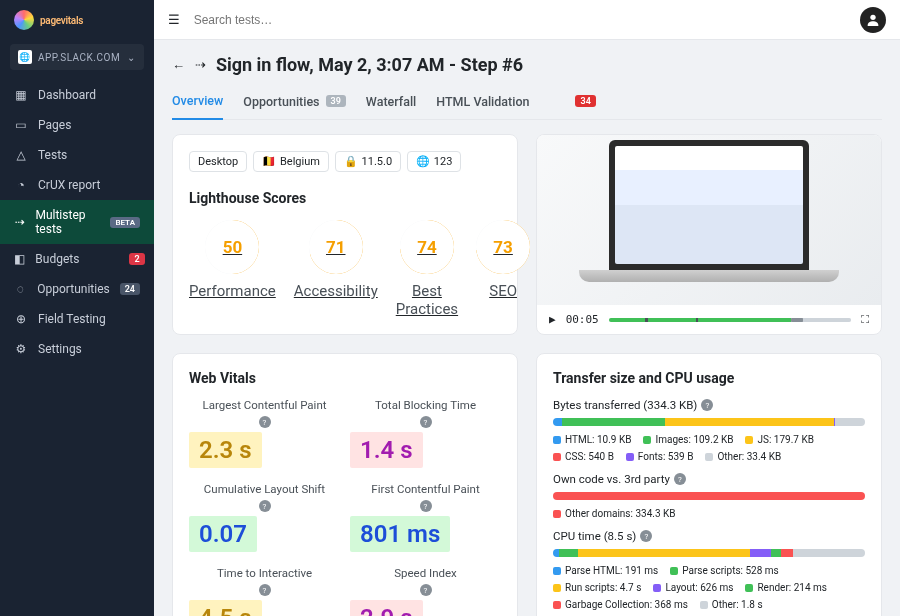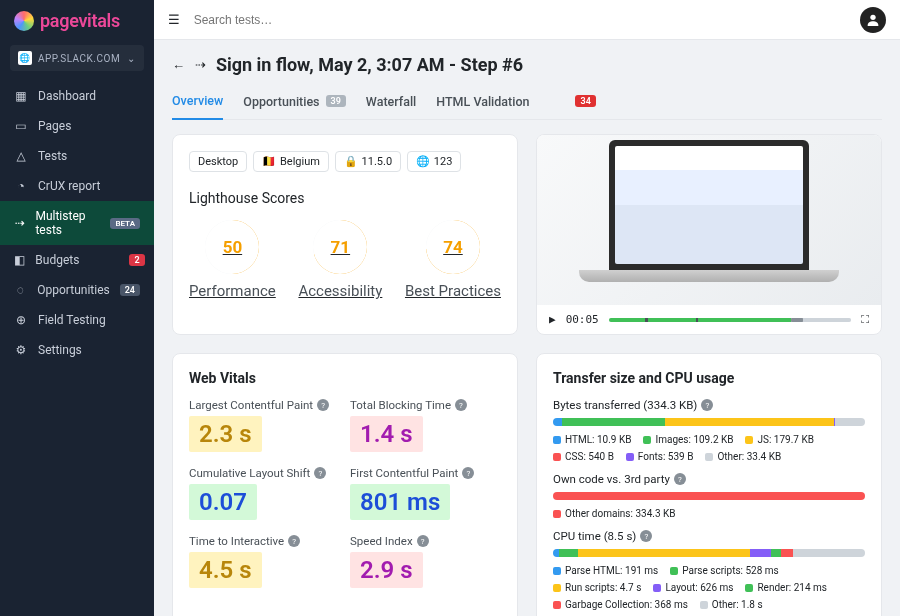--- a/index.html
+++ b/index.html
@@ -1,21 +1,21 @@
 <!DOCTYPE html>
 <html><head>
 <meta charset="utf-8">
 <style>
 * { box-sizing: border-box; margin: 0; padding: 0; }
 body { font-family: -apple-system, BlinkMacSystemFont, "Segoe UI", Roboto, sans-serif; background: #f0f2f5; color: #212529; font-size: 13px; width: 900px; height: 616px; overflow: hidden; }
 .app { display: flex; height: 616px; }
 .sidebar { width: 154px; background: #1a2332; color: #c8ced9; flex-shrink: 0; display: flex; flex-direction: column; }
 .logo { display: flex; align-items: center; padding: 10px 14px; gap: 6px; }
 .logo-icon { width: 20px; height: 20px; border-radius: 50%; background: conic-gradient(#ff6b6b, #ffd93d, #6bcf7f, #4d96ff, #c084fc, #ff6b6b); }
-.logo-text { color: #ec4899; font-weight: 600; font-size: 18px; letter-spacing: -0.3px; }
+.logo-text { color: #fdba74; font-weight: 600; font-size: 10px; letter-spacing: -0.3px; }
 .site-sel { margin: 4px 10px 10px; padding: 6px 8px; background: rgba(255,255,255,0.05); border-radius: 4px; display: flex; align-items: center; gap: 6px; font-size: 10px; color: #aab3c4; letter-spacing: 0.5px; cursor: pointer; }
 .site-fav { width: 14px; height: 14px; background: #fff; border-radius: 2px; display: flex; align-items: center; justify-content: center; font-size: 9px; }
 .nav { list-style: none; }
 .nav li { padding: 8px 14px; display: flex; align-items: center; gap: 10px; font-size: 12px; cursor: pointer; }
 .nav li.active { background: #0d4a3a; color: #fff; }
 .nav .ic { width: 14px; display: inline-flex; justify-content: center; }
 .badge { background: #495568; color: #fff; border-radius: 3px; padding: 1px 5px; font-size: 9px; font-weight: 600; }
 .badge.red { background: #dc3545; margin-left: 40px; }
 .badge.beta { background: #5a6a85; font-size: 8px; }
 .main { flex: 1; display: flex; flex-direction: column; overflow: hidden; }
@@ -28,40 +28,40 @@
 .page-head { display: flex; align-items: center; gap: 10px; margin-bottom: 12px; }
 .page-title { font-size: 18px; font-weight: 700; }
 .tabs { display: flex; gap: 20px; border-bottom: 1px solid #e5e7eb; margin-bottom: 14px; }
 .tab { padding: 6px 0 10px; font-size: 12.5px; font-weight: 500; color: #495057; cursor: pointer; display: flex; align-items: center; gap: 6px; }
 .tab.active { color: #228be6; border-bottom: 2px solid #228be6; margin-bottom: -1px; }
 .tab .badge { background: #adb5bd; }
 .tab .badge.red { background: #e03131; }
 .grid { display: grid; grid-template-columns: 346px 346px; gap: 18px; }
 .card { background: #fff; border: 1px solid #e5e7eb; border-radius: 8px; padding: 16px; }
 .card h3 { font-size: 14px; font-weight: 700; margin-bottom: 12px; }
-.card h4 { font-size: 14px; font-weight: 400; margin: 18px 0 14px; }
+.card h4 { font-size: 14px; font-weight: 700; margin: 18px 0 14px; }
 .chips { display: flex; gap: 6px; flex-wrap: wrap; }
 .chip { border: 1px solid #dee2e6; border-radius: 4px; padding: 3px 8px; font-size: 11px; display: flex; align-items: center; gap: 4px; }
 .scores { display: flex; gap: 18px; justify-content: space-between; text-decoration: underline; }
 .score { text-align: center; }
 .ring { width: 54px; height: 54px; border-radius: 50%; display: flex; align-items: center; justify-content: center; font-size: 17px; font-weight: 700; margin: 0 auto 8px; position: relative; }
 .ring::before { content: ""; position: absolute; inset: 0; border-radius: 50%; background: #fff; }
 .ring span { position: relative; z-index: 1; }
 .score-label { font-size: 15px; color: #495057; }
 .video-card { padding: 0; overflow: hidden; display: flex; flex-direction: column; }
 .video-ph { flex: 1; background: linear-gradient(135deg, #f8f9fa, #e9ecef); display: flex; align-items: center; justify-content: center; min-height: 170px; }
 .laptop { width: 260px; height: 160px; position: relative; }
 .laptop-screen { width: 200px; height: 130px; background: #2b2b2b; border-radius: 6px 6px 0 0; margin: 0 auto; padding: 6px; }
 .laptop-inner { background: #fff; width: 100%; height: 100%; border-radius: 2px; padding: 4px; }
 .laptop-base { width: 260px; height: 12px; background: linear-gradient(#d0d0d0, #b0b0b0); border-radius: 0 0 10px 10px; }
 .video-ctrl { display: flex; align-items: center; gap: 10px; padding: 8px 12px; font-family: monospace; font-size: 11px; }
 .prog { flex: 1; height: 4px; background: #e5e7eb; border-radius: 2px; position: relative; overflow: hidden; }
 .prog-seg { position: absolute; height: 100%; top: 0; }
 .vitals-grid { display: grid; grid-template-columns: 1fr 1fr; gap: 14px 10px; }
-.vital-label { font-size: 11.5px; color: #495057; display: flex; align-items: center; gap: 4px; margin-bottom: 4px; }
+.vital-label { font-size: 11.5px; color: #495057; display: flex; align-items: center; gap: 4px; margin-bottom: 4px; flex-direction: column; }
 .vital-val { font-size: 24px; font-weight: 600; padding: 4px 10px; border-radius: 2px; display: inline-block; }
 .vital-val.good { background: #d3f9d8; color: #1d4ed8; }
 .vital-val.warn { background: #fff3bf; color: #b8860b; }
 .vital-val.bad { background: #ffe3e3; color: #a21caf; }
 .helpic { width: 12px; height: 12px; border-radius: 50%; background: #868e96; color: #fff; font-size: 8px; display: inline-flex; align-items: center; justify-content: center; cursor: help; }
 .bar { height: 8px; border-radius: 4px; overflow: hidden; display: flex; margin-bottom: 8px; }
 .bar-seg { height: 100%; }
 .legend { display: flex; flex-wrap: wrap; gap: 6px 12px; font-size: 10px; margin-bottom: 10px; }
 .legend-item { display: flex; align-items: center; gap: 4px; }
 .dot { width: 8px; height: 8px; border-radius: 2px; }
@@ -193,20 +193,26 @@
        <span>71</span>
      </div>
      <div class="score-label">Accessibility</div>
    </div>
               <div class="score">
      <div class="ring" style="background:conic-gradient(#f59f00 266.40000000000003deg,#f1f3f5 266.40000000000003deg);color:#f59f00;">
        <span>74</span>
      </div>
      <div class="score-label">Best Practices</div>
    </div>
+              <div class="score">
+     <div class="ring" style="background:conic-gradient(#f59f00 262.8deg,#f1f3f5 262.8deg);color:#f59f00;">
+       <span>73</span>
+     </div>
+     <div class="score-label">SEO</div>
+   </div>
             </div>
         </div>
 
         <div class="card video-card">
           <div class="video-ph">
             <div class="laptop">
               <div class="laptop-screen">
                   <div class="laptop-inner" style="background:linear-gradient(#fff 20%, #e8f0ff 20% 50%, #dde6f5 50%);"></div>
                 </div>
               <div class="laptop-base"></div>

